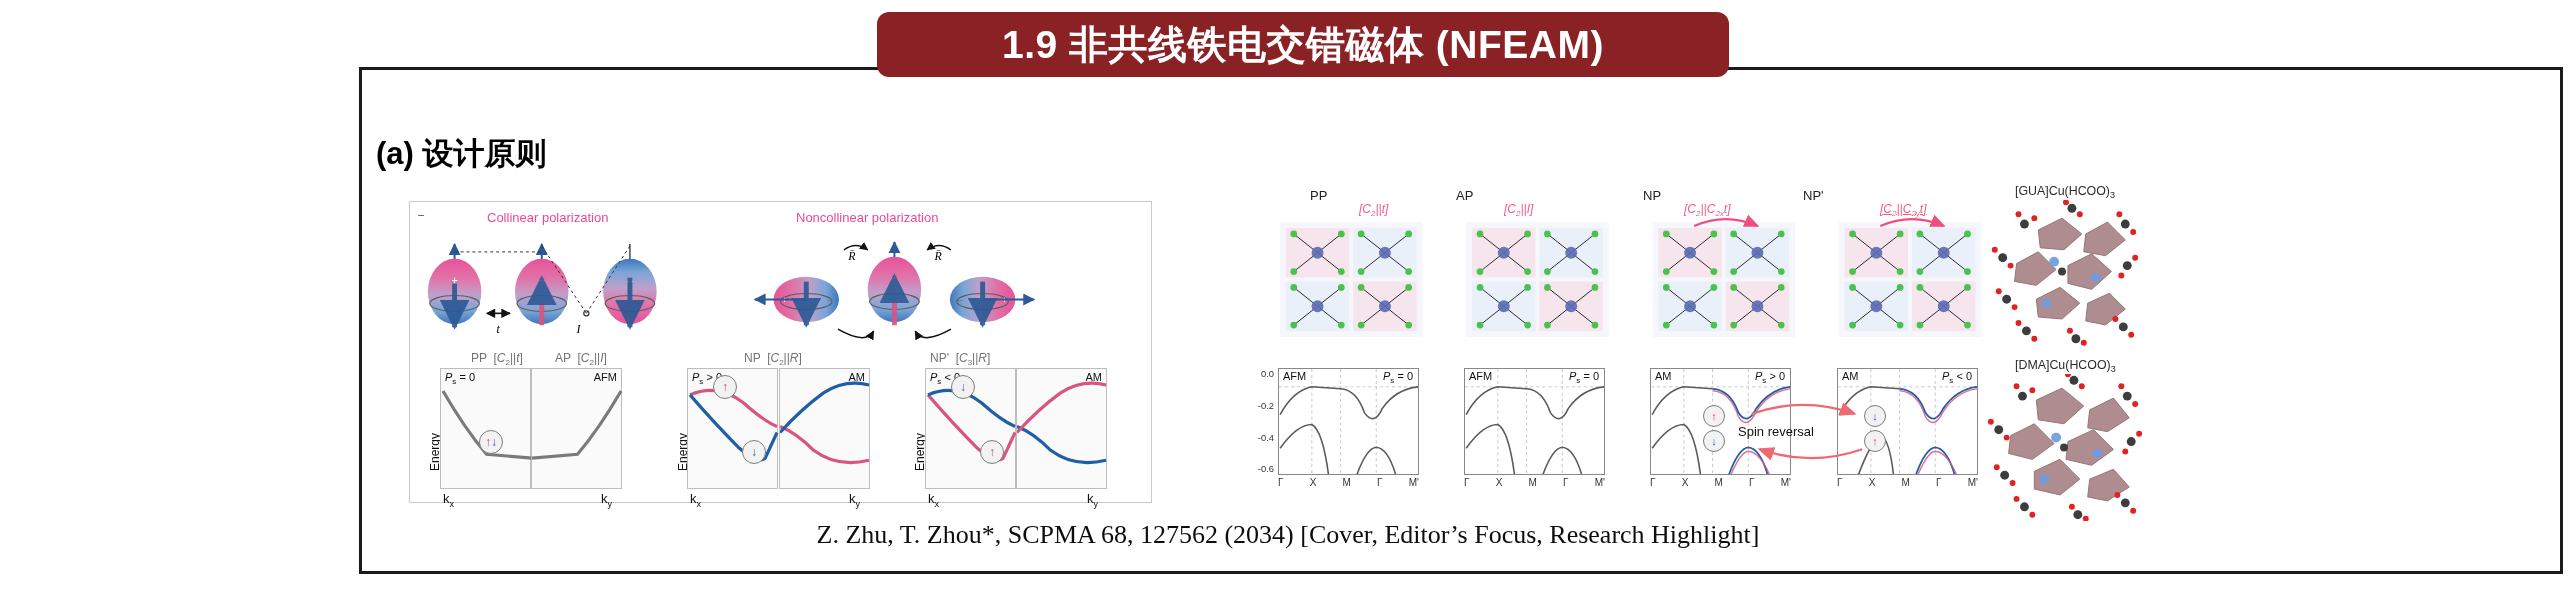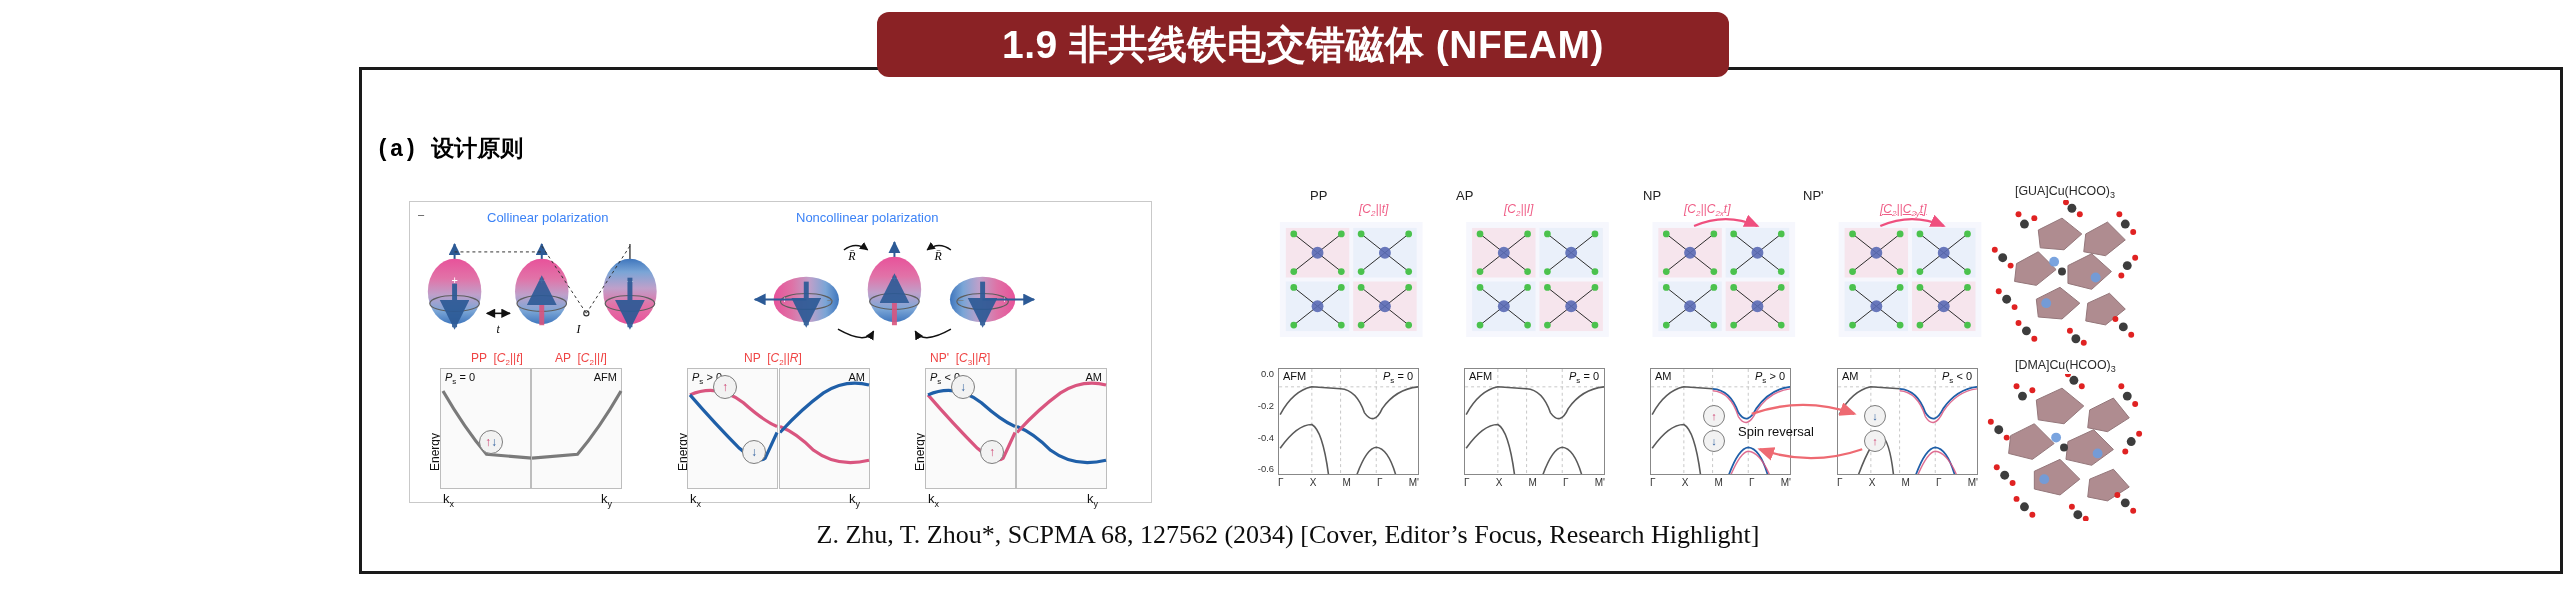--- a/index.html
+++ b/index.html
@@ -46,56 +46,55 @@
     font-size: 39px;
     font-weight: bold;
     letter-spacing: 0.5px;
     white-space: nowrap;
     font-family: "Liberation Sans", sans-serif;
   }
 
   
   .panel-caption {
     position: absolute;
-    font-size: 23px;
+    font-size: 31px;
     font-weight: bold;
     color: #000000;
     white-space: nowrap;
-    font-family: Liberation Mono, monospace;
   }
   #cap-a { left: 376px; top: 133px; }
   #cap-b { left: 1250px; top: 133px; }
 
   
   .figA {
     position: absolute;
     left: 409px; top: 201px;
     width: 743px; height: 302px;
     border: 1px solid #c9c9c9;
     background: #ffffff;
     box-sizing: border-box;
   }
   .figA .tiny-minus {
     position: absolute; left: 8px; top: 6px;
     font-size: 11px; color: #444;
   }
   .colhead {
     position: absolute;
     font-size: 13px;
-    color: #3b82f6;
+    color: #ec4899;
     white-space: nowrap;
   }
   #hdr-collinear { left: 77px; top: 8px; }
   #hdr-noncollinear { left: 386px; top: 8px; }
 
   
   .sublabel {
     position: absolute;
     font-size: 12px;
-    color: #ef4444;
+    color: #737373;
     white-space: nowrap;
   }
   .sublabel i { font-style: italic; }
   .sublabel sub { font-size: 8px; }
 
   
   .ebox {
     position: absolute;
     border: 1px solid #bdbdbd;
     background: #fafafa;

